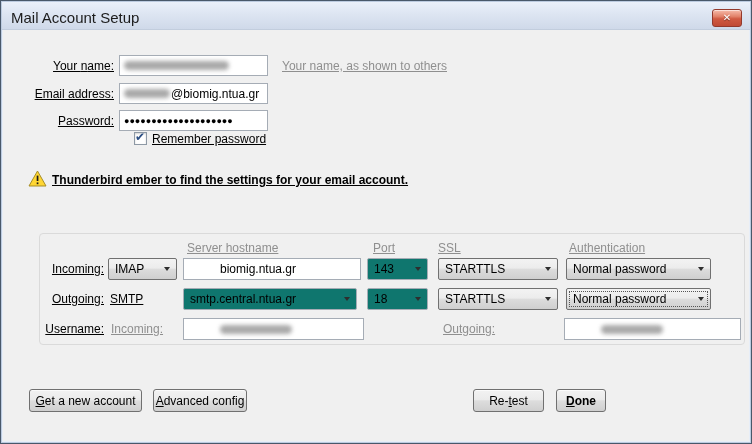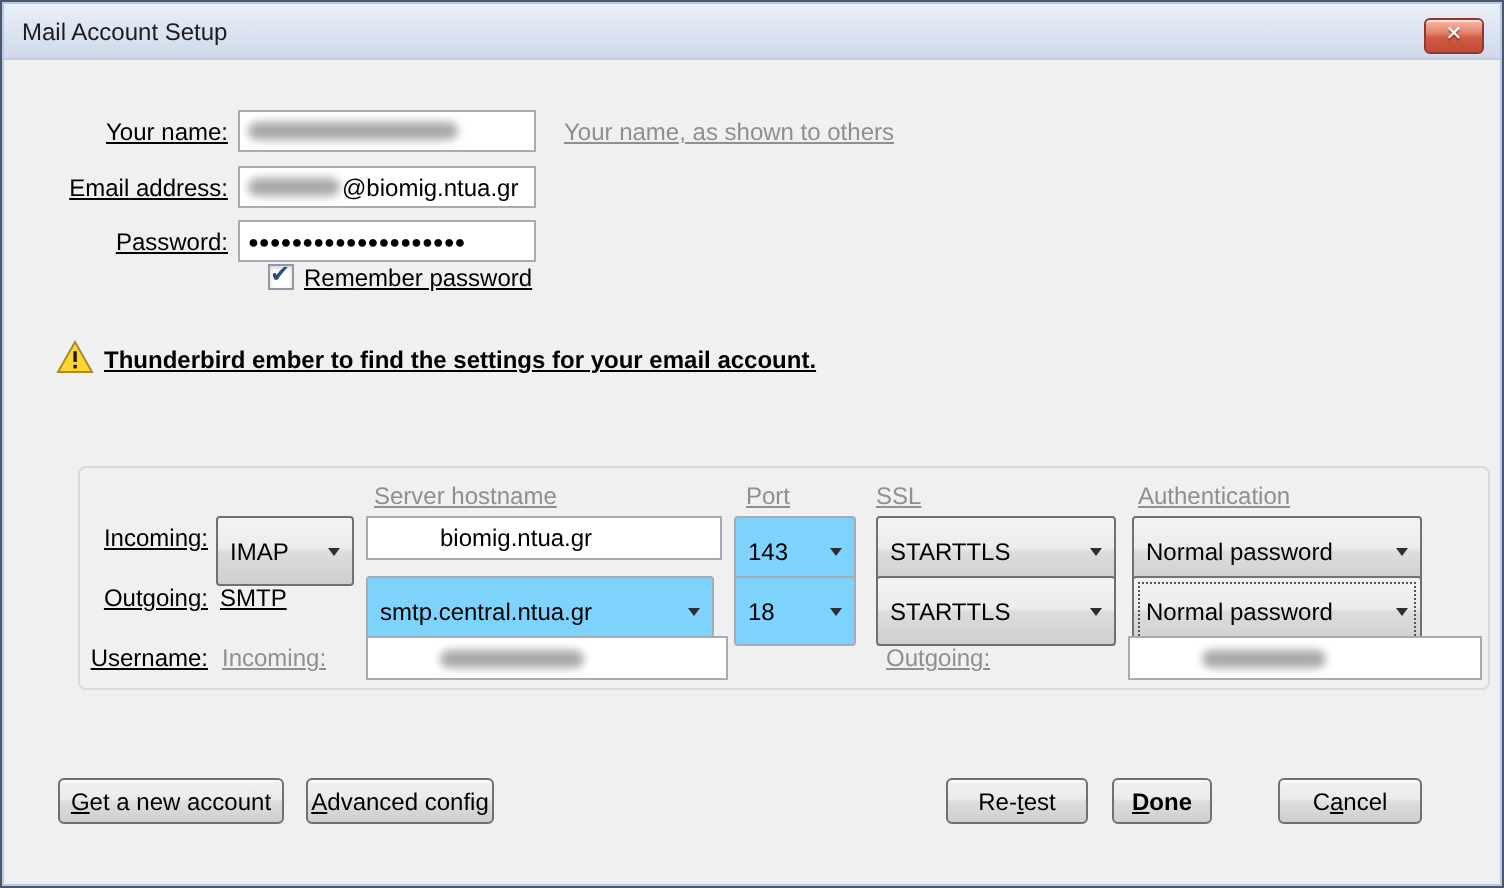--- a/index.html
+++ b/index.html
@@ -8,21 +8,21 @@
     border:1px solid #49586a;background:#f0f0f0;
     box-shadow:inset 0 0 0 1px #bccbe0, inset 0 0 0 2px #e7eef8;
     font-family:"Liberation Sans","DejaVu Sans",sans-serif;font-size:12px;color:#000;
     overflow:hidden;
   }
   .titlebar{
     position:absolute;top:1px;left:1px;right:1px;height:27px;
     background:linear-gradient(#eaf0fa 0%,#dde5f2 45%,#cfd9e9 100%);
     border-bottom:1px solid #c2cddd;
   }
-  .title-text{position:absolute;left:9px;top:7px;font-size:12px;color:#1c1c1c;}
+  .title-text{position:absolute;left:9px;top:7px;font-size:15px;color:#1c1c1c;}
   .close-btn{
     position:absolute;top:7px;right:8px;width:30px;height:18px;box-sizing:border-box;
     border:1px solid #93392c;border-radius:3px;
     background:linear-gradient(#f7bcab 0%,#e2836b 40%,#d05a42 55%,#c04a35 100%);
     box-shadow:inset 0 1px 0 rgba(255,255,255,.55);
     display:flex;align-items:center;justify-content:center;
   }
   .close-x{color:#fff;font-weight:bold;font-size:10px;line-height:1;text-shadow:0 1px 1px rgba(0,0,0,.45);}
   .lbl{position:absolute;white-space:nowrap;text-decoration:underline;}
   .rlabels{text-align:right;width:113px;left:0;}
@@ -37,28 +37,28 @@
   .blob{display:inline-block;height:9px;border-radius:5px;background:#9a9a9a;filter:blur(2px);opacity:.85;}
   .pw{font-size:9px;font-weight:bold;letter-spacing:0;overflow:hidden;white-space:nowrap;}
   .checkbox{
     position:absolute;width:13px;height:13px;box-sizing:border-box;background:#fff;
     border:1px solid #8e99a5;box-shadow:inset 0 1px 2px rgba(0,0,0,.18);
   }
   .checkmark{position:absolute;left:0px;top:-3px;font-size:12px;color:#2a4d83;}
   .warn-icon{position:absolute;left:27px;top:169px;}
   .groupbox{position:absolute;left:38px;top:232px;width:706px;height:112px;box-sizing:border-box;border:1px solid #dadada;border-radius:4px;}
   .combo,.ecombo{
-    position:absolute;box-sizing:border-box;height:35px;border-radius:2px;
+    position:absolute;box-sizing:border-box;height:22px;border-radius:2px;
     display:flex;align-items:center;padding:0 16px 0 6px;white-space:nowrap;overflow:hidden;
   }
   .combo{
     background:linear-gradient(#f3f3f3 0%,#ececec 45%,#dcdcdc 52%,#cfcfcf 100%);
     border:1px solid #707070;
   }
-  .ecombo{background:#7dd3fc;border:1px solid #a5acb5;text-align:right;}
+  .ecombo{background:#0f766e;border:1px solid #a5acb5;text-align:right;}
   .arrow{
     position:absolute;right:6px;top:50%;margin-top:-2px;width:0;height:0;
     border-left:3.5px solid transparent;border-right:3.5px solid transparent;border-top:4px solid #2e2e2e;
   }
   .focused::after{
     content:"";position:absolute;left:2px;top:2px;right:2px;bottom:2px;
     border:1px dotted #555;pointer-events:none;
   }
   .btn{
     position:absolute;height:23px;box-sizing:border-box;border:1px solid #707070;border-radius:3px;
@@ -181,17 +181,14 @@
   </div>
   <div class="btn" style="left:152px;top:388px;width:94px;">
     <span><span></span><span class="mn">A</span><span>dvanced config</span></span>
   </div>
   <div class="btn" style="left:472px;top:388px;width:71px;">
     <span><span>Re-</span><span class="mn">t</span><span>est</span></span>
   </div>
   <div class="btn default" style="left:555px;top:388px;width:50px;">
     <span><span></span><span class="mn">D</span><span>one</span></span>
   </div>
-  <div class="btn" style="left:638px;top:388px;width:72px;">
-    <span><span>C</span><span class="mn">a</span><span>ncel</span></span>
-  </div>
 
 </div>
 
 </body></html>

